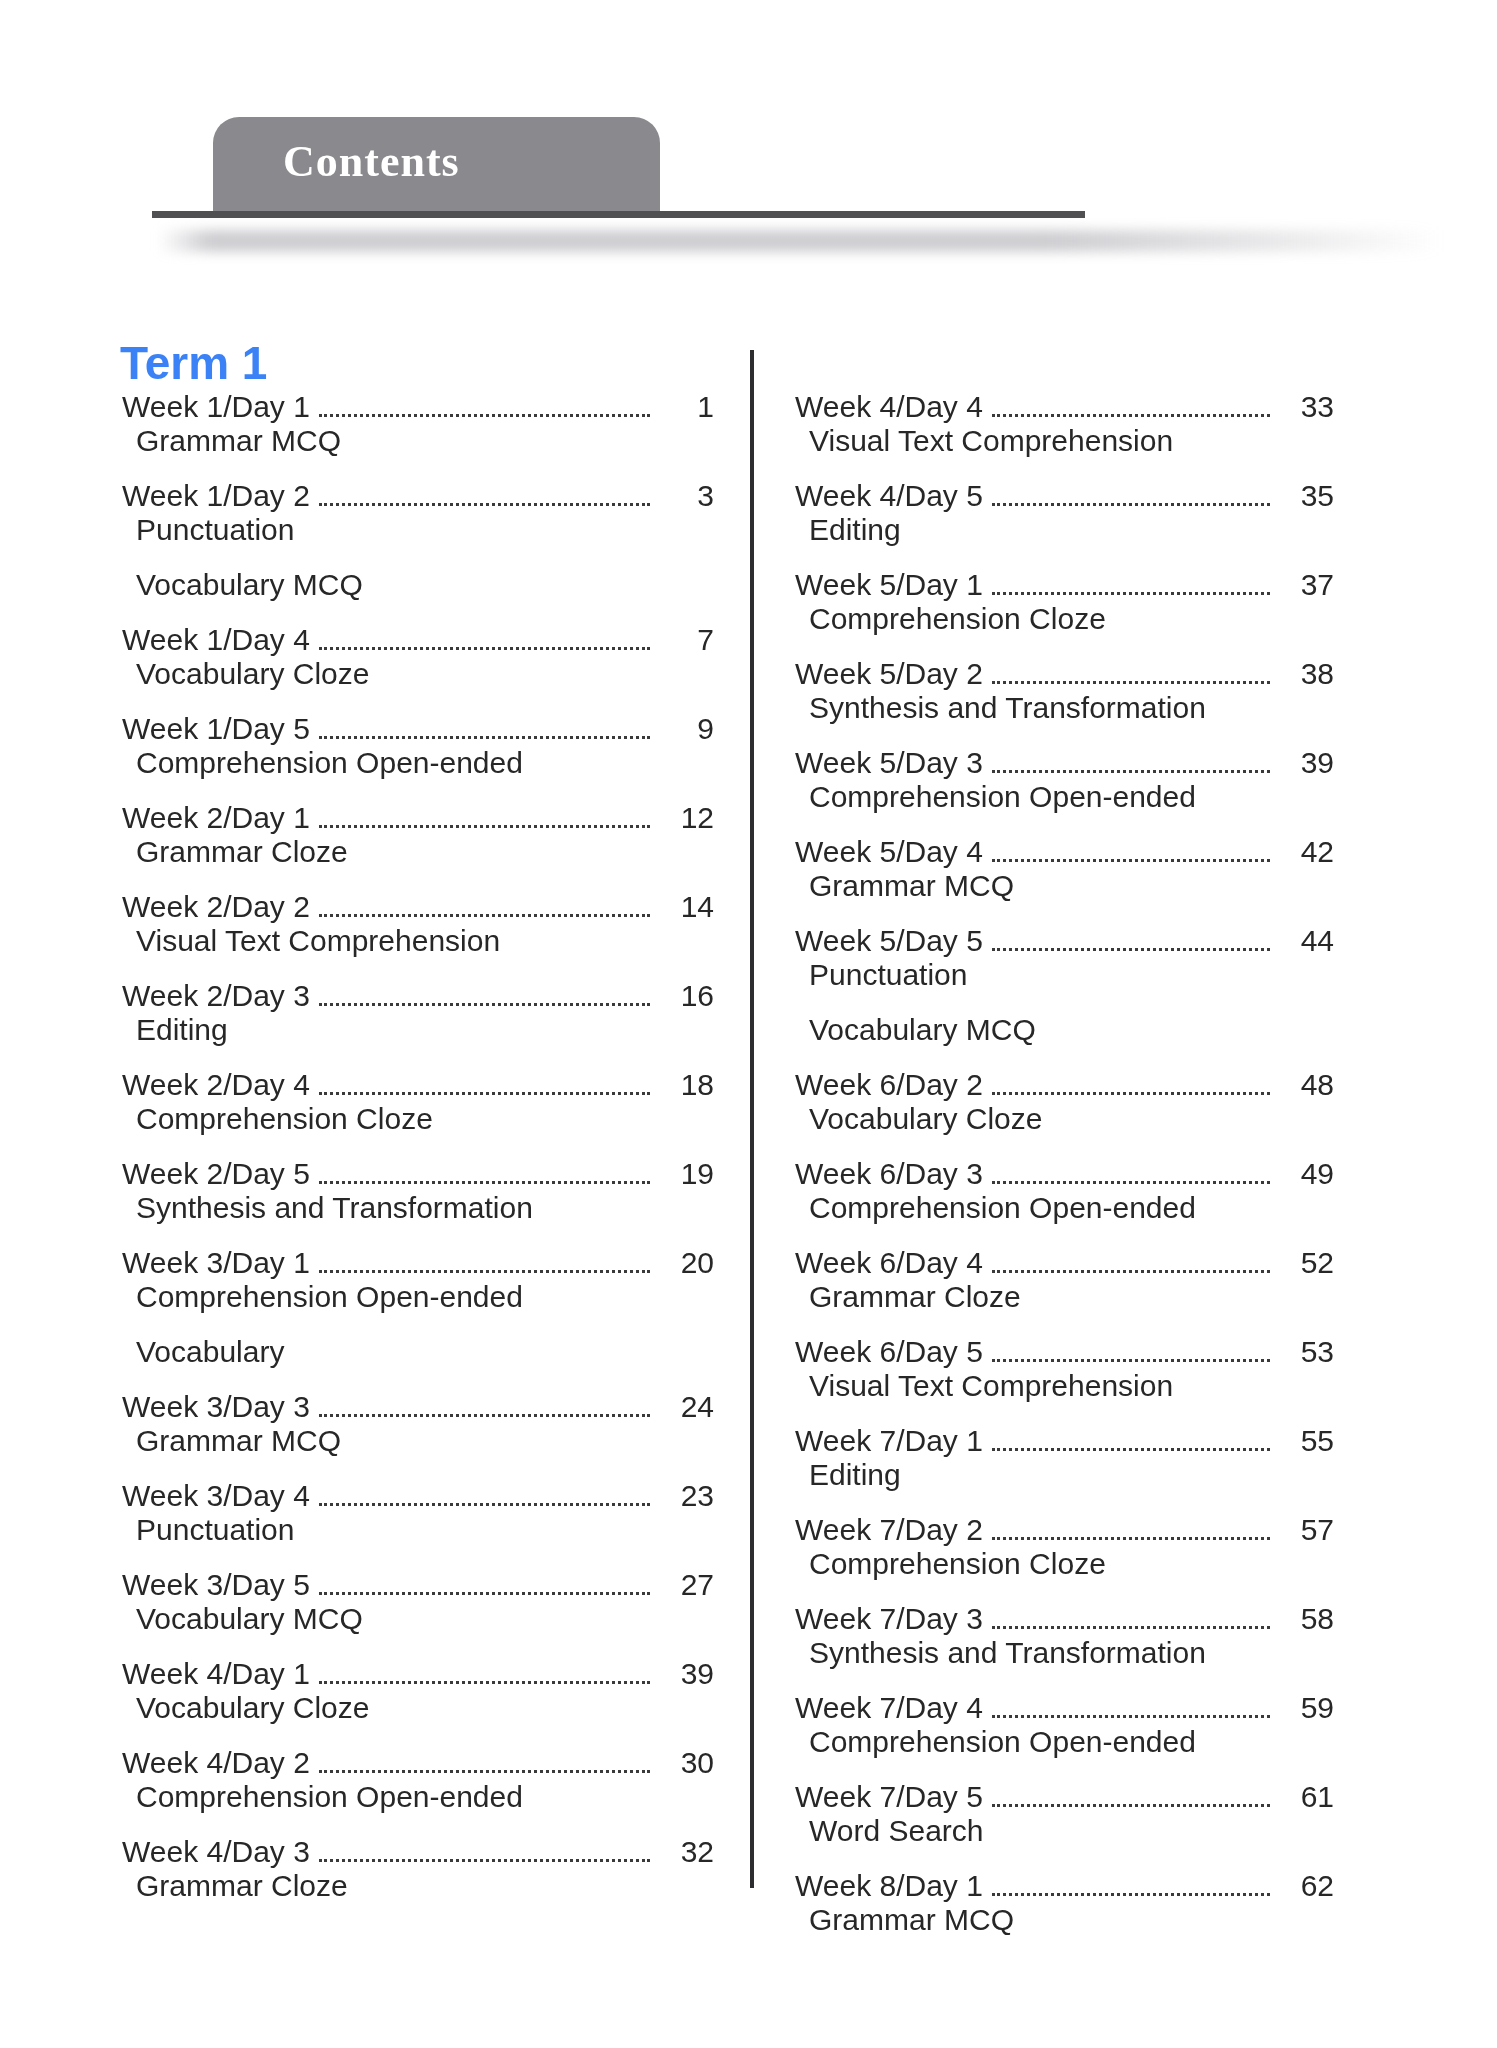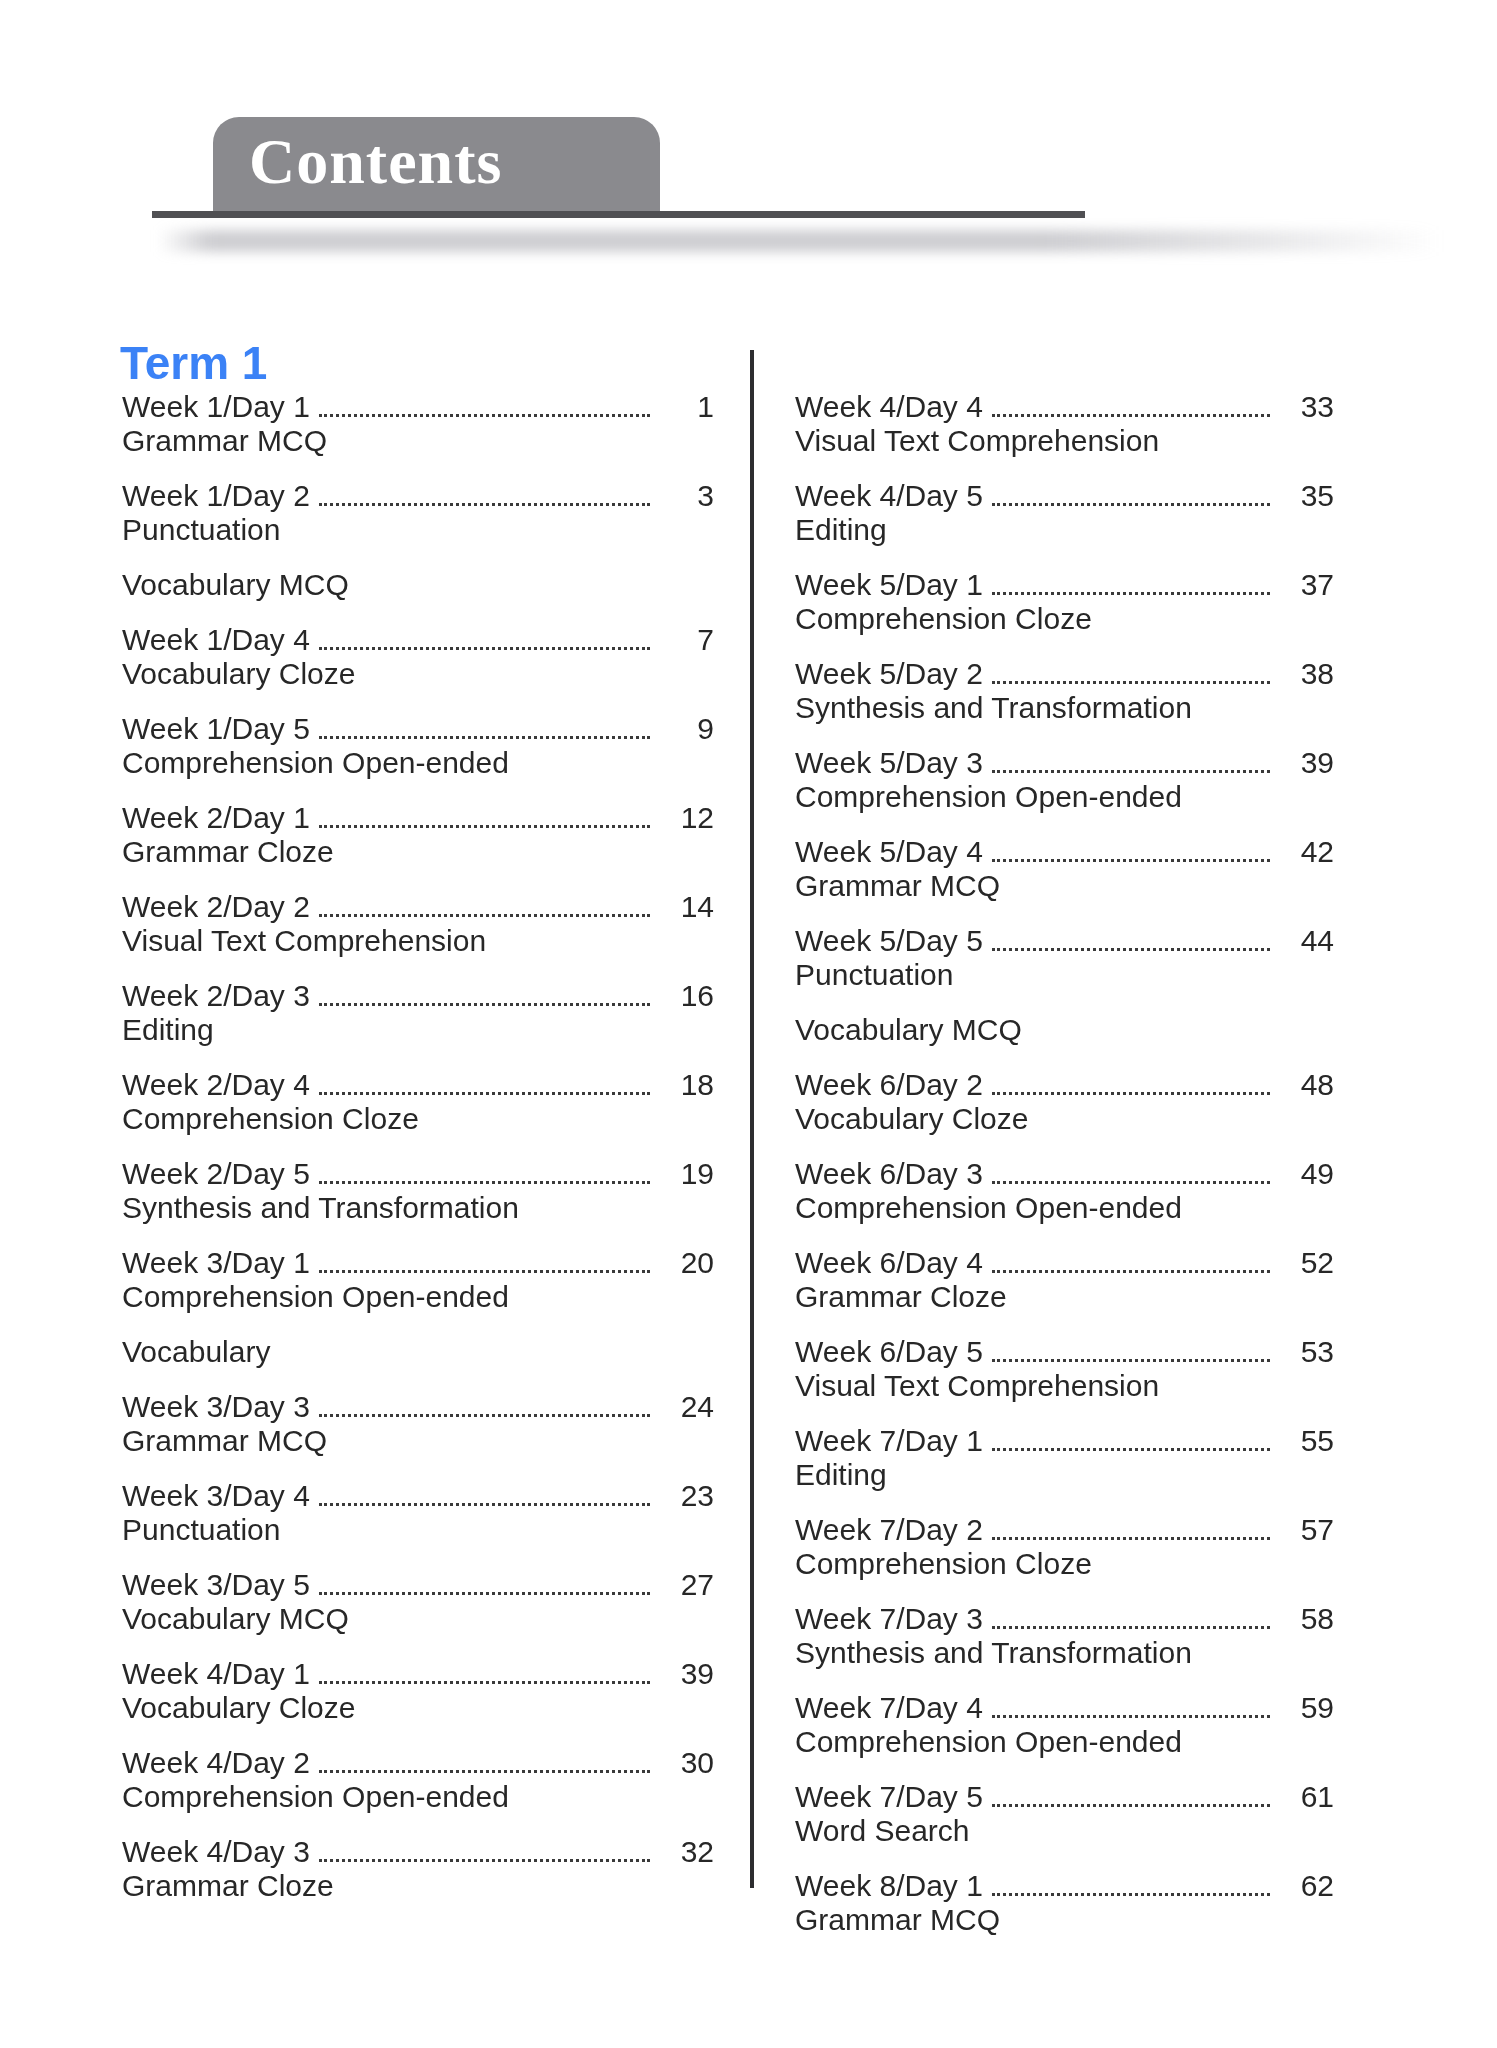--- a/index.html
+++ b/index.html
@@ -9,22 +9,22 @@
     overflow:hidden;
   }
   
   .contents-tab{
     position:absolute;left:213px;top:117px;width:447px;height:96px;
     background:#8a8a8e;border-radius:26px 26px 0 0;
     display:flex;align-items:center;
   }
   .contents-title{
     font-family:"Liberation Serif","DejaVu Serif",serif;
-    font-weight:bold;font-size:64px;color:#ffffff;
-    padding-left:36px;letter-spacing:1px;line-height:1;
+    font-weight:bold;font-size:44px;color:#ffffff;
+    padding-left:70px;letter-spacing:1px;line-height:1;
     padding-bottom:6px;
   }
   .header-rule{
     position:absolute;left:152px;top:211px;width:933px;height:7px;
     background:#505053;
   }
   .header-shadow{
     position:absolute;left:158px;top:230px;width:1310px;height:22px;
     background:linear-gradient(to right,
       rgba(165,165,172,0) 0%,
@@ -52,21 +52,21 @@
   .entry-line{
     display:flex;align-items:flex-start;
     font-size:30px;line-height:34px;white-space:nowrap;
   }
   .leader{
     flex:1;align-self:flex-end;
     border-bottom:3px dotted #3a3a3a;
     margin:0 14px 7px 9px;height:0;min-width:20px;
   }
   .entry-page{width:50px;text-align:right;font-size:30px;}
-  .entry-subtitle{font-size:30px;line-height:33px;}
+  .entry-subtitle{font-size:30px;line-height:33px;margin-left:14px;}
 </style>
 </head>
 <body>
 
 <div class="contents-tab">
   <div class="contents-title">Contents</div>
 </div>
 <div class="header-rule"></div>
 <div class="header-shadow"></div>
 

